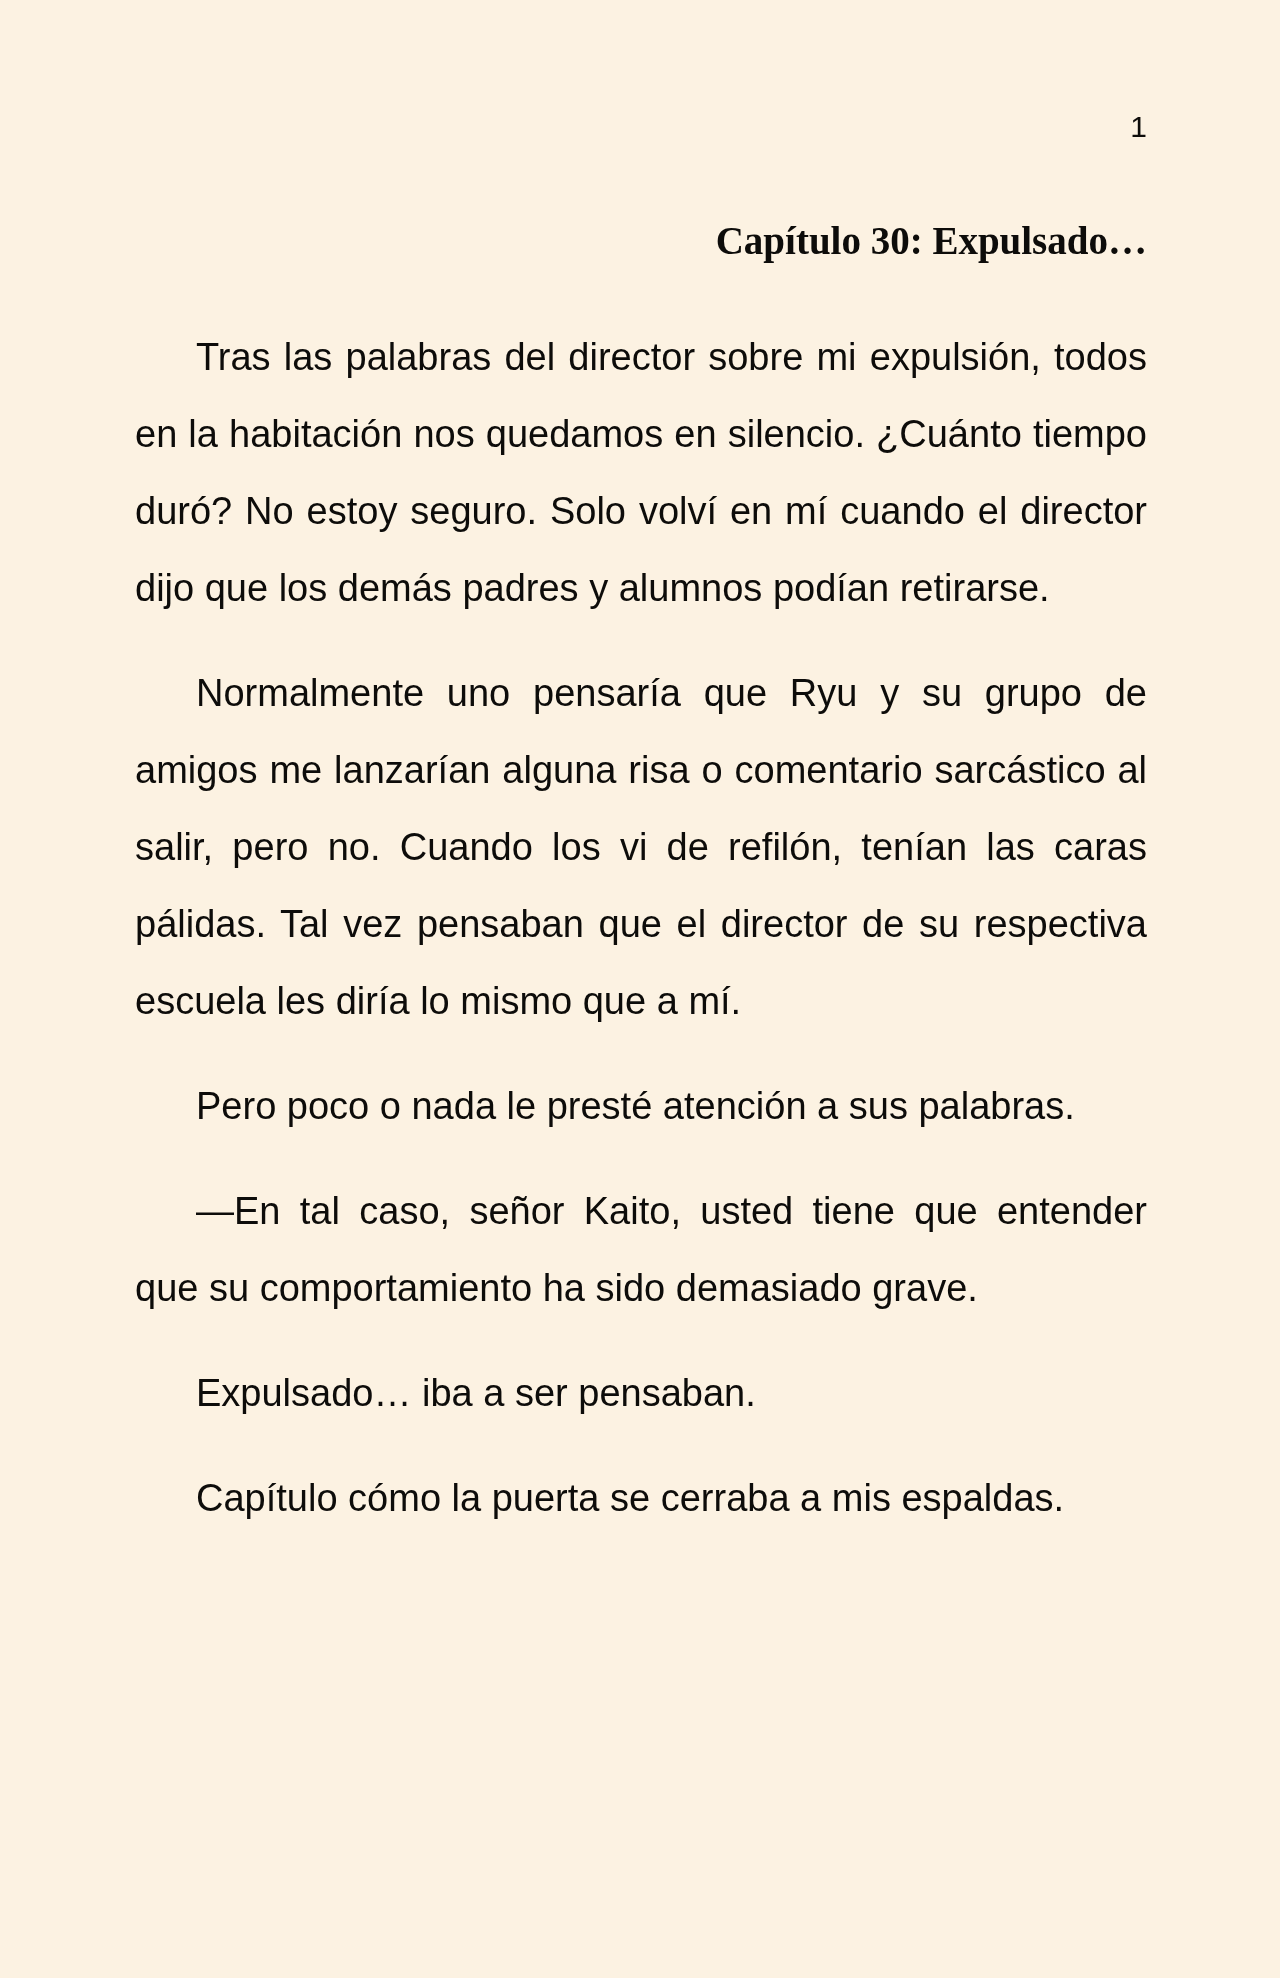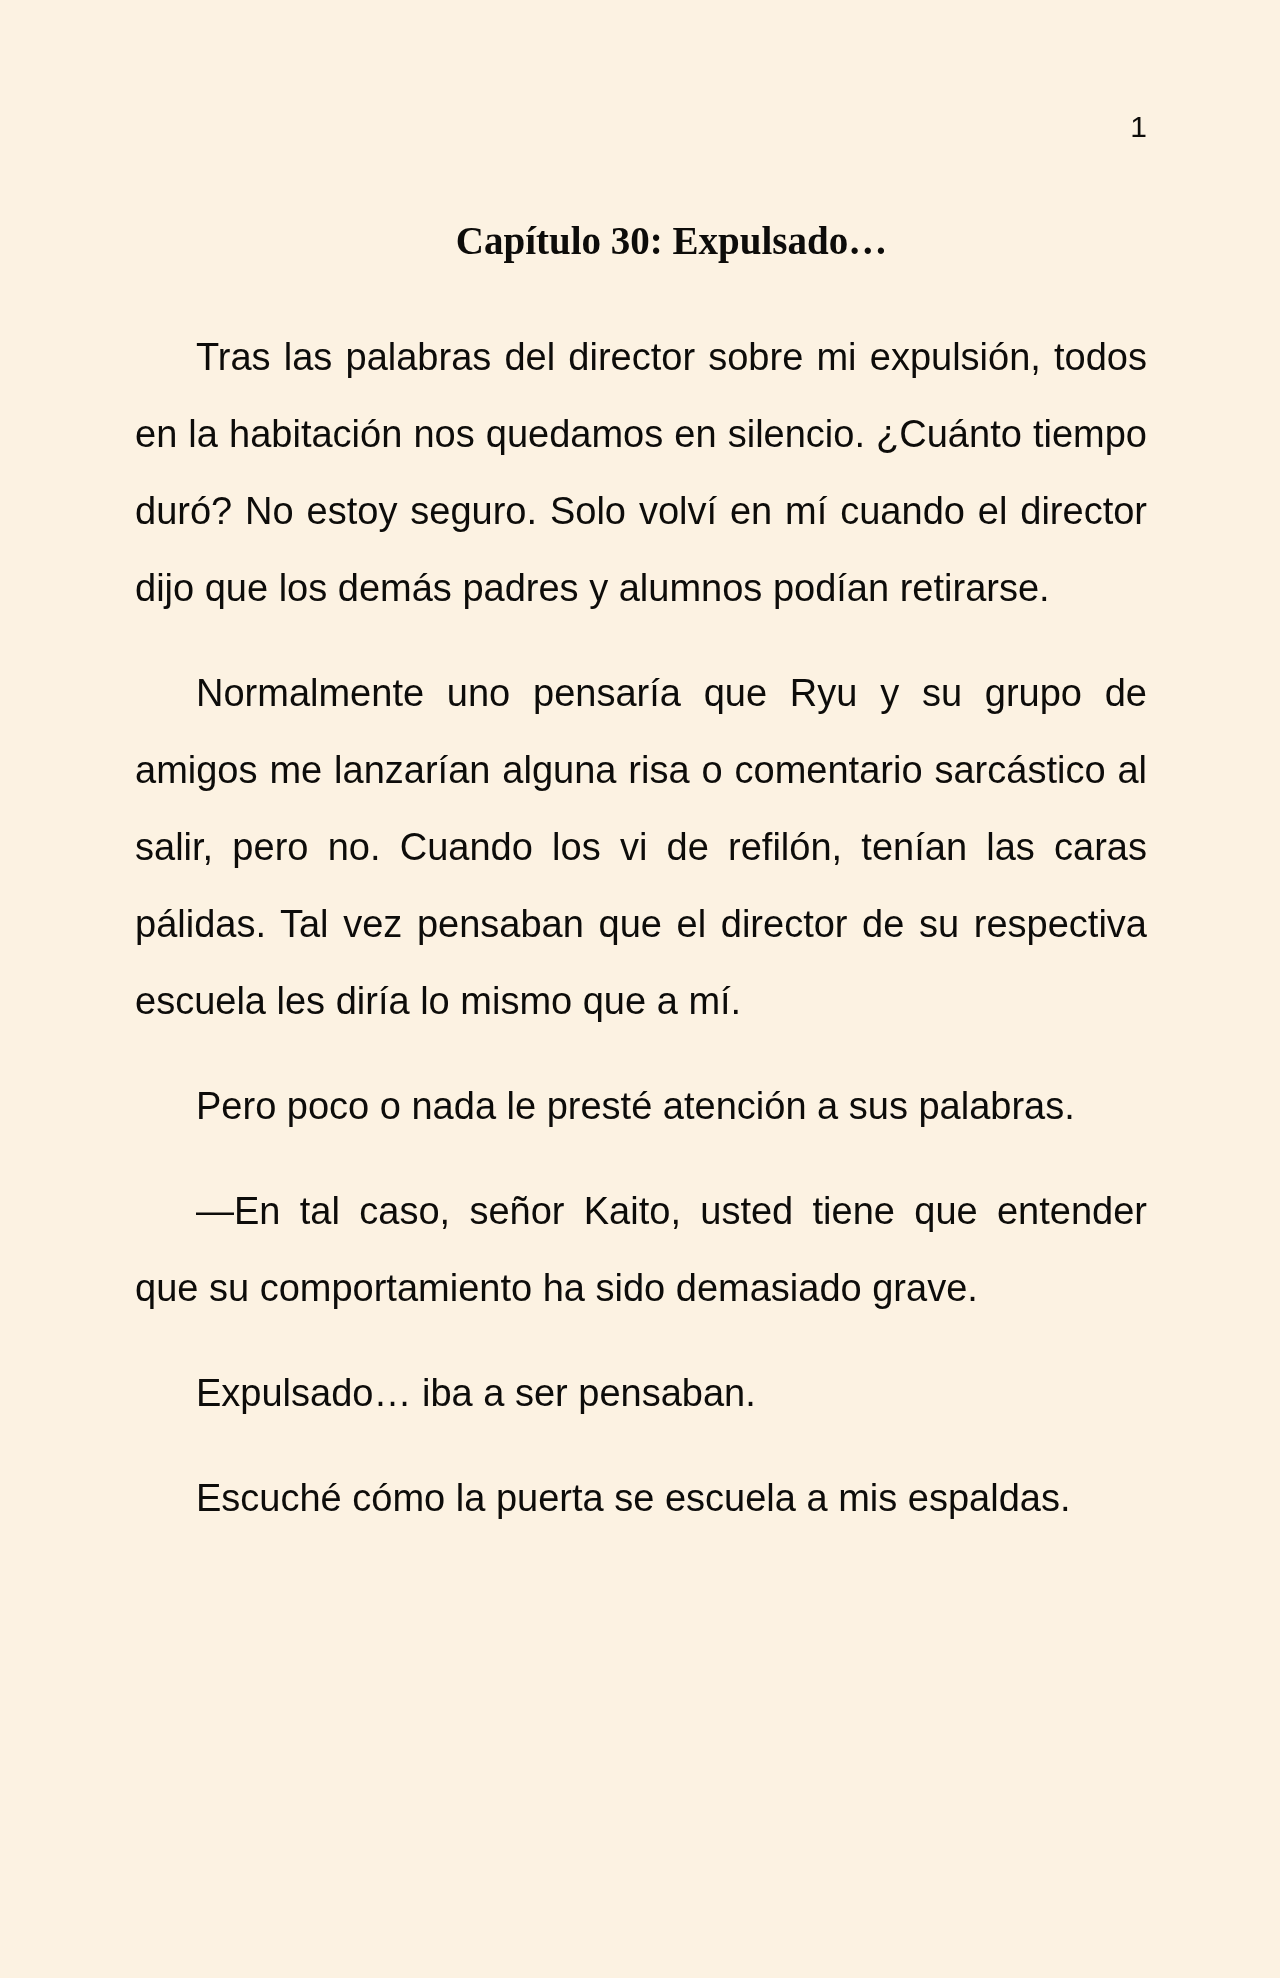--- a/index.html
+++ b/index.html
@@ -28,21 +28,21 @@
     text-align: right;
     color: var(--text);
   }
   .chapter-title {
     margin-top: 60px;
     margin-bottom: 40px;
     font-family: "Liberation Serif", serif;
     font-weight: bold;
     font-size: 39px;
     line-height: 77px;
-    text-align: center;
+    text-align: right;
     text-indent: 61px;
     white-space: nowrap;
   }
   .body-text p {
     font-family: Liberation Sans, sans-serif;
     font-size: 38px;
     line-height: 77px;
     text-align: justify;
     text-align-last: left;
     text-indent: 61px;
@@ -57,15 +57,15 @@
   <div class="page-number">1</div>
 
   <h1 class="chapter-title">Capítulo 30: Expulsado…</h1>
 
   <div class="body-text">
     <p>Tras las palabras del director sobre mi expulsión, todos en la habitación nos quedamos en silencio. ¿Cuánto tiempo duró? No estoy seguro. Solo volví en mí cuando el director dijo que los demás padres y alumnos podían retirarse.</p>
     <p>Normalmente uno pensaría que Ryu y su grupo de amigos me lanzarían alguna risa o comentario sarcástico al salir, pero no. Cuando los vi de refilón, tenían las caras pálidas. Tal vez pensaban que el director de su respectiva escuela les diría lo mismo que a mí.</p>
     <p>Pero poco o nada le presté atención a sus palabras.</p>
     <p>—En tal caso, señor Kaito, usted tiene que entender que su comportamiento ha sido demasiado grave.</p>
     <p>Expulsado… iba a ser pensaban.</p>
-    <p>Escuché cómo la puerta se escuela a mis espaldas.</p>
+    <p>Capítulo cómo la puerta se cerraba a mis espaldas.</p>
   </div>
 </div>
 
 </body></html>

